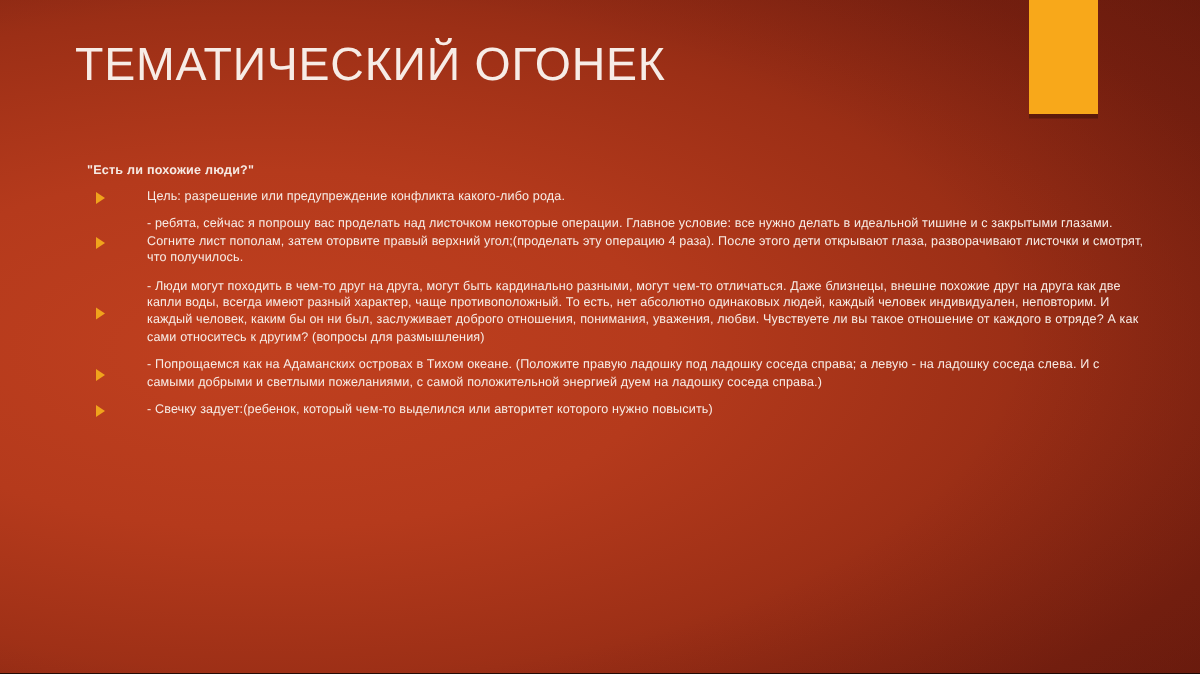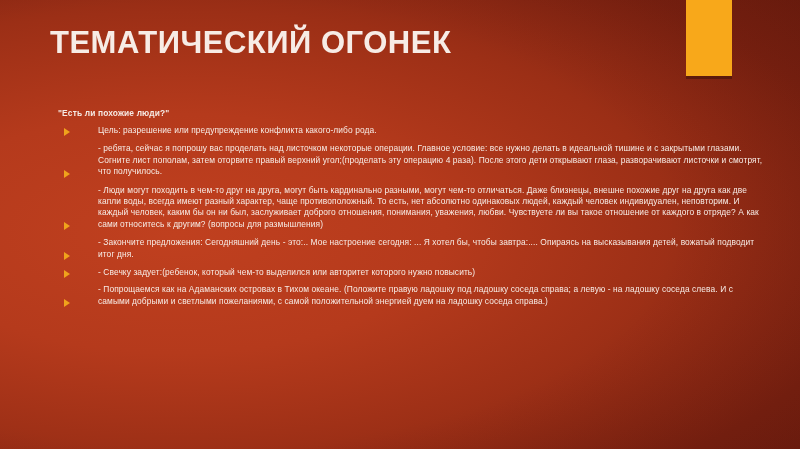--- a/index.html
+++ b/index.html
@@ -47,21 +47,21 @@
   }
 
   .slide-title {
     position: absolute;
     left: 50px;
     top: 26px;
     width: 620px;
     z-index: 4;
     color: #f7ece6;
     font-size: 31px;
-    font-weight: bold;
+    font-weight: normal;
     letter-spacing: 0.5px;
     line-height: 1.1;
     white-space: nowrap;
   }
 
   .body-area {
     position: absolute;
     left: 52px;
     top: 108px;
     width: 712px;
@@ -71,21 +71,21 @@
   .lead-line {
     color: #f6eae4;
     font-size: 8.4px;
     font-weight: bold;
     margin: 0 0 7px 6px;
     letter-spacing: 0.15px;
   }
 
   .bullet-row {
     display: flex;
-    align-items: flex-end;
+    align-items: center;
     margin-bottom: 7px;
   }
   .bullet-marker {
     flex: 0 0 auto;
     width: 34px;
     padding-top: 3px;
     display: flex;
     justify-content: flex-start;
     padding-left: 12px;
   }
@@ -135,35 +135,29 @@
       <span class="bullet-text">- ребята, сейчас я попрошу вас проделать над листочком некоторые операции. Главное условие: все нужно делать в идеальной тишине и с закрытыми глазами. Согните лист пополам, затем оторвите правый верхний угол;(проделать эту операцию 4 раза). После этого дети открывают глаза, разворачивают листочки и смотрят, что получилось.</span>
     </div>
 
     <div class="bullet-row">
       <span class="bullet-marker">
           <span class="tri"></span>
         </span>
       <span class="bullet-text">- Люди могут походить в чем-то друг на друга, могут быть кардинально разными, могут чем-то отличаться. Даже близнецы, внешне похожие друг на друга как две капли воды, всегда имеют разный характер, чаще противоположный. То есть, нет абсолютно одинаковых людей, каждый человек индивидуален, неповторим. И каждый человек, каким бы он ни был, заслуживает доброго отношения, понимания, уважения, любви. Чувствуете ли вы такое отношение от каждого в отряде? А как сами относитесь к другим? (вопросы для размышления)</span>
     </div>
 
+
     <div class="bullet-row">
       <span class="bullet-marker">
           <span class="tri"></span>
         </span>
-      <span class="bullet-text">- Закончите предложения: Сегодняшний день - это:.. Мое настроение сегодня: ... Я хотел бы, чтобы завтра:.... Опираясь на высказывания детей, вожатый подводит итог дня.</span>
+      <span class="bullet-text">- Попрощаемся как на Адаманских островах в Тихом океане. (Положите правую ладошку под ладошку соседа справа; а левую - на ладошку соседа слева. И с самыми добрыми и светлыми пожеланиями, с самой положительной энергией дуем на ладошку соседа справа.)</span>
     </div>
 
     <div class="bullet-row tight">
       <span class="bullet-marker">
           <span class="tri"></span>
         </span>
       <span class="bullet-text">- Свечку задует:(ребенок, который чем-то выделился или авторитет которого нужно повысить)</span>
     </div>
 
-    <div class="bullet-row">
-      <span class="bullet-marker">
-          <span class="tri"></span>
-        </span>
-      <span class="bullet-text">- Попрощаемся как на Адаманских островах в Тихом океане. (Положите правую ладошку под ладошку соседа справа; а левую - на ладошку соседа слева. И с самыми добрыми и светлыми пожеланиями, с самой положительной энергией дуем на ладошку соседа справа.)</span>
-    </div>
-
   </div>
 </div>
 
 </body></html>

